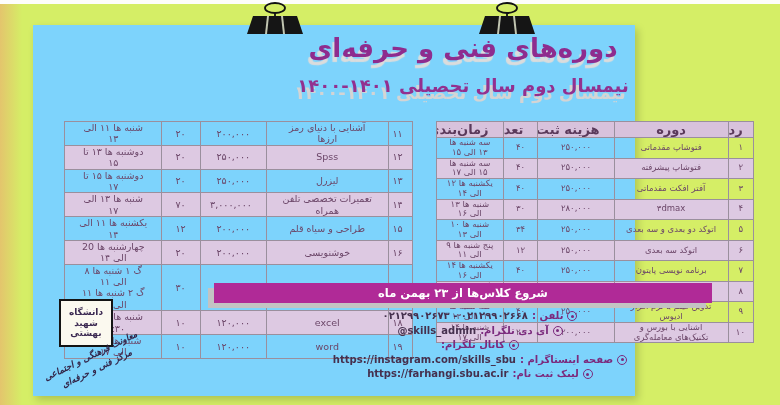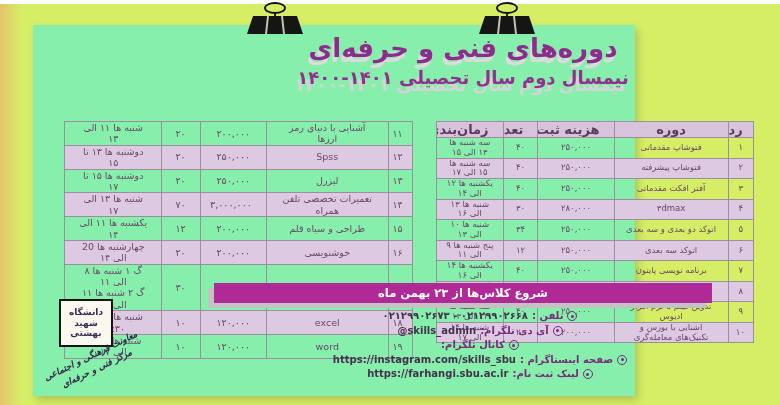--- a/index.html
+++ b/index.html
@@ -6,33 +6,33 @@
   body{
     width:780px;height:405px;position:relative;overflow:hidden;
     background:#d5ee66;
     font-family:"DejaVu Sans","Liberation Sans",sans-serif;
   }
   .edge-tint{position:absolute;left:0;top:0;width:22px;height:405px;
     background:linear-gradient(90deg,rgba(255,120,120,.35),rgba(255,120,120,0));pointer-events:none;}
   .top-strip{position:absolute;left:0;top:0;width:780px;height:4px;background:#fdfdfb;}
   .card{
     position:absolute;left:33px;top:25px;width:602px;height:371px;
-    background:#86efac;box-shadow:3px 4px 8px rgba(0,0,0,.18);
+    background:#7dd3fc;box-shadow:3px 4px 8px rgba(0,0,0,.18);
   }
   .clip{position:absolute;top:2px;width:58px;height:33px;}
   .clip.c1{left:246px;} .clip.c2{left:478px;}
 
   
   .header{position:absolute;left:140px;top:8px;width:580px;text-align:center;direction:rtl;}
   .title{
     font-size:26px;font-weight:bold;color:#8e2c8e;letter-spacing:1px;
     text-shadow:-2px 5px 1px #dcdcdc;
   }
   .subtitle{
-    margin-top:4px;font-size:18px;font-weight:bold;color:#93308f;
+    margin-top:12px;font-size:18px;font-weight:bold;color:#93308f;
     text-shadow:-3px 7px 0 #d4d4d4;
   }
 
   
   table{border-collapse:collapse;direction:rtl;width:100%;table-layout:fixed;}
   td,th{border:1px solid #9a8f9d;color:#6b4668;text-align:center;vertical-align:middle;overflow:hidden;}
   thead th{background:#d8c2dc;font-weight:bold;color:#5b3a5b;white-space:nowrap;}
   tbody tr:nth-of-type(even) td{background:#ddc9e2;}
   .sched{white-space:pre-line;}
 

